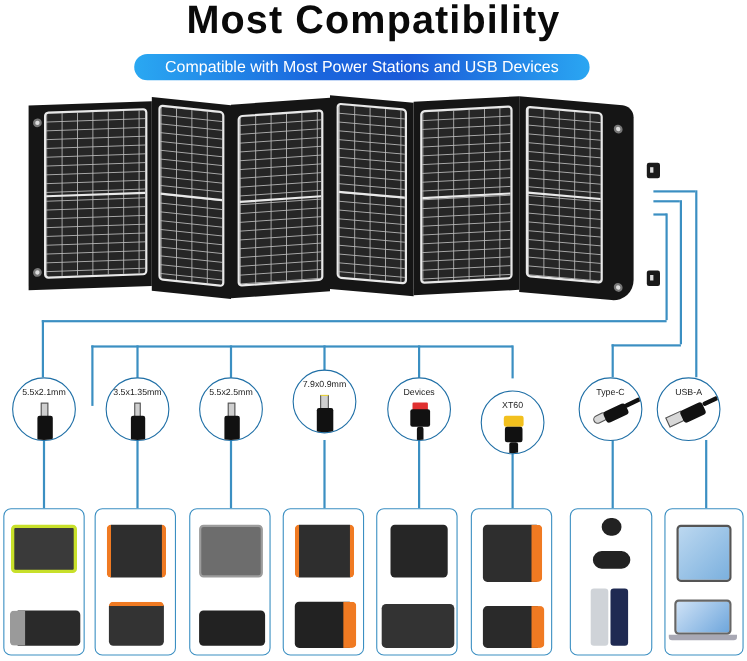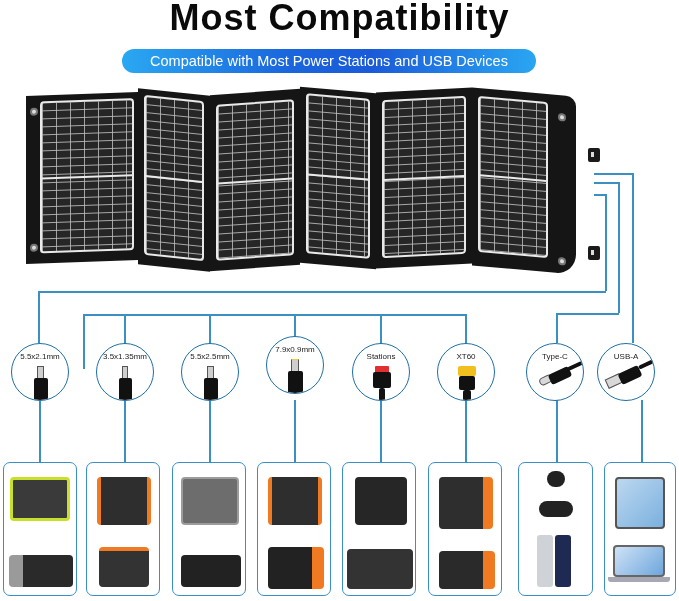--- a/index.html
+++ b/index.html
@@ -141,26 +141,26 @@
   <div class="conn-label">5.5x2.5mm</div>
   <div class="plug-tip" style="left:25px;top:22px;width:7px;height:14px;"></div>
   <div class="plug-body" style="left:22px;top:34px;width:14px;height:24px;"></div>
 </div>
 <div class="conn" style="left:266px;top:336px;">
   <div class="conn-label">7.9x0.9mm</div>
   <div class="plug-tip" style="left:24px;top:22px;width:8px;height:14px;border-top-color:#e8d23a;"></div>
   <div class="plug-body" style="left:21px;top:34px;width:15px;height:24px;"></div>
 </div>
 <div class="conn" style="left:352px;top:343px;">
-  <div class="conn-label">Stations</div>
+  <div class="conn-label">Devices</div>
   <div style="position:absolute;left:22px;top:22px;width:14px;height:7px;background:#e03030;border-radius:1px;"></div>
   <div class="plug-body" style="left:20px;top:28px;width:18px;height:16px;"></div>
   <div class="plug-body" style="left:26px;top:44px;width:6px;height:14px;"></div>
 </div>
-<div class="conn" style="left:437px;top:343px;">
+<div class="conn" style="left:437px;top:355px;">
   <div class="conn-label">XT60</div>
   <div style="position:absolute;left:20px;top:22px;width:18px;height:10px;background:#f2c01e;border-radius:2px;"></div>
   <div class="plug-body" style="left:21px;top:32px;width:16px;height:14px;"></div>
   <div class="plug-body" style="left:25px;top:46px;width:8px;height:12px;"></div>
 </div>
 <div class="conn" style="left:526px;top:343px;">
   <div class="conn-label">Type-C</div>
   <div style="position:absolute;left:12px;top:32px;width:14px;height:8px;background:#d8d8d8;border:1.5px solid #555;border-radius:4px;transform:rotate(-25deg);"></div>
   <div class="plug-body" style="left:22px;top:26px;width:22px;height:11px;border-radius:3px;transform:rotate(-25deg);"></div>
   <div class="plug-body" style="left:40px;top:20px;width:16px;height:4px;transform:rotate(-25deg);"></div>

